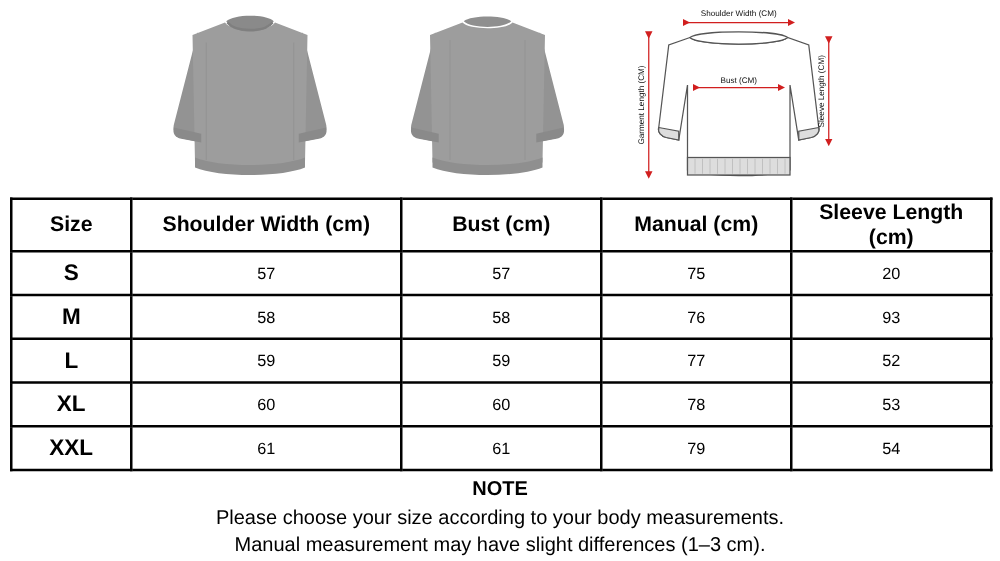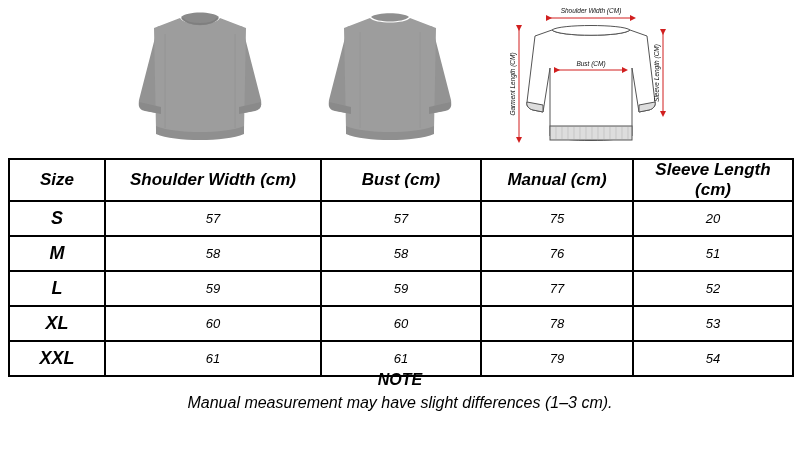--- a/index.html
+++ b/index.html
@@ -11,21 +11,20 @@
     width: 800px;
     height: 449px;
     font-family: "Liberation Sans", sans-serif;
     color: #000000;
     overflow: hidden;
   }
   #page {
     position: relative;
     width: 684px;
     height: 449px;
-    font-style: italic;
   }
 
   
   .images {
     position: relative;
     width: 800px;
     height: 155px;
     display: flex;
     align-items: flex-start;
     justify-content: center;
@@ -92,21 +91,21 @@
   .note {
     position: absolute;
     top: 366px;
     left: 0;
     width: 800px;
     text-align: center;
   }
   .note-title {
     font-size: 16px;
     font-weight: bold;
-    margin: 4px 0 2px 0;
+    margin: 16px 0 2px 0;
     line-height: 20px;
   }
   .note-line {
     font-size: 16px;
     line-height: 22px;
     margin: 0;
   }
 
   .diag-label {
     font-size: 6.5px;
@@ -232,21 +231,21 @@
           <td>57</td>
           <td>57</td>
           <td>75</td>
           <td>20</td>
         </tr>
         <tr>
           <td class="size-cell">M</td>
           <td>58</td>
           <td>58</td>
           <td>76</td>
-          <td>51</td>
+          <td>93</td>
         </tr>
         <tr>
           <td class="size-cell">L</td>
           <td>59</td>
           <td>59</td>
           <td>77</td>
           <td>52</td>
         </tr>
         <tr>
           <td class="size-cell">XL</td>
@@ -261,16 +260,17 @@
           <td>61</td>
           <td>79</td>
           <td>54</td>
         </tr>
       </tbody>
     </table>
   </div>
 
   <div class="note">
     <p class="note-title">NOTE</p>
+    <p class="note-line">Please choose your size according to your body measurements.</p>
     <p class="note-line">Manual measurement may have slight differences (1–3 cm).</p>
   </div>
 
 </div>
 
 </body></html>

